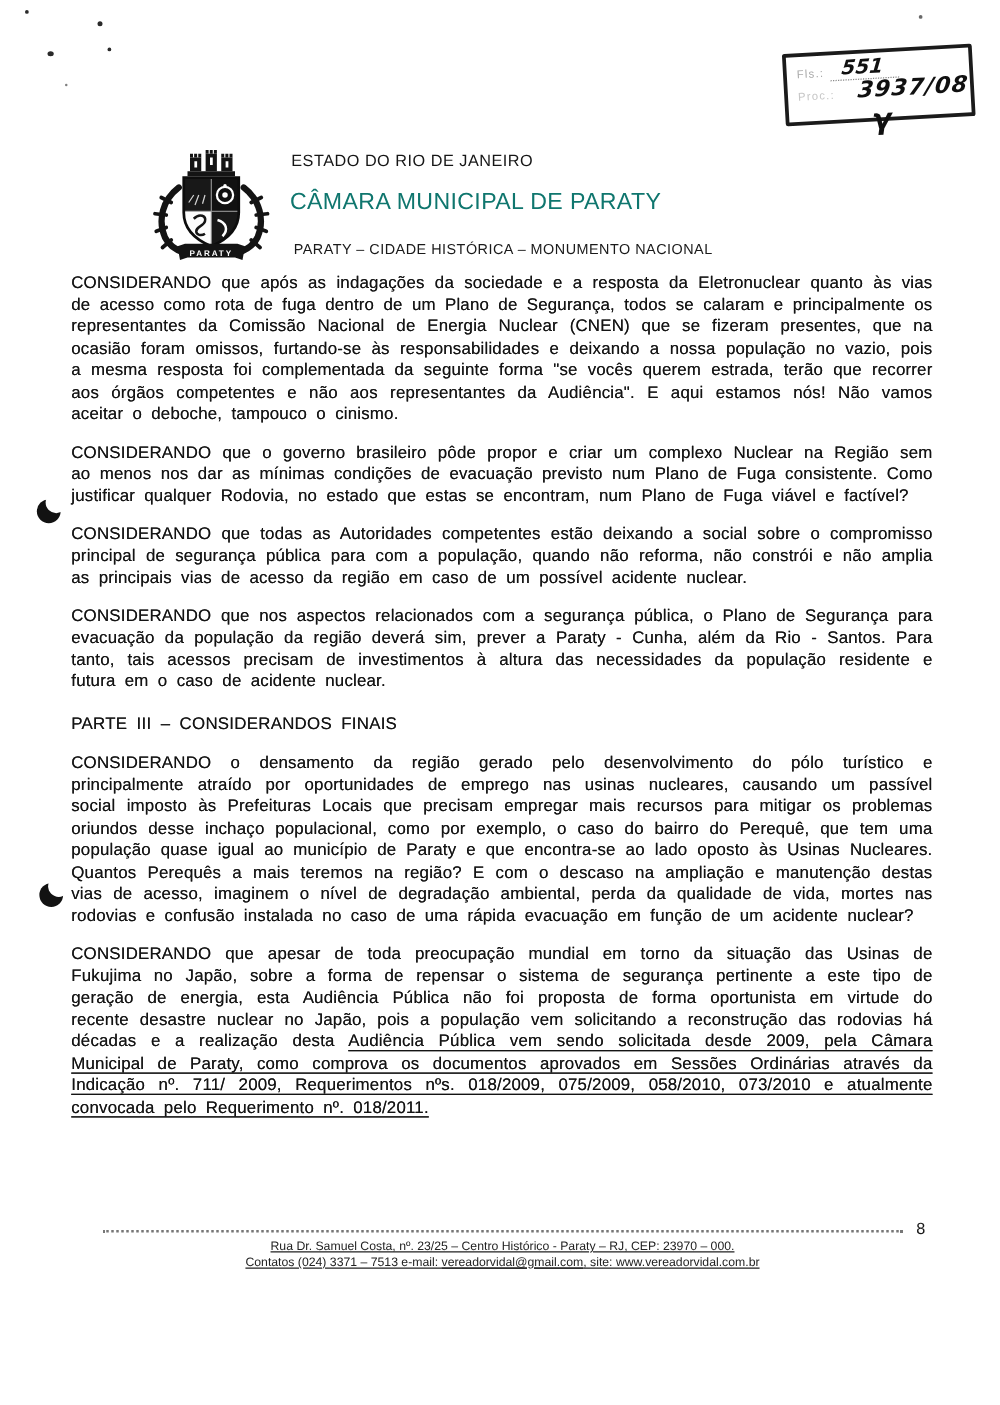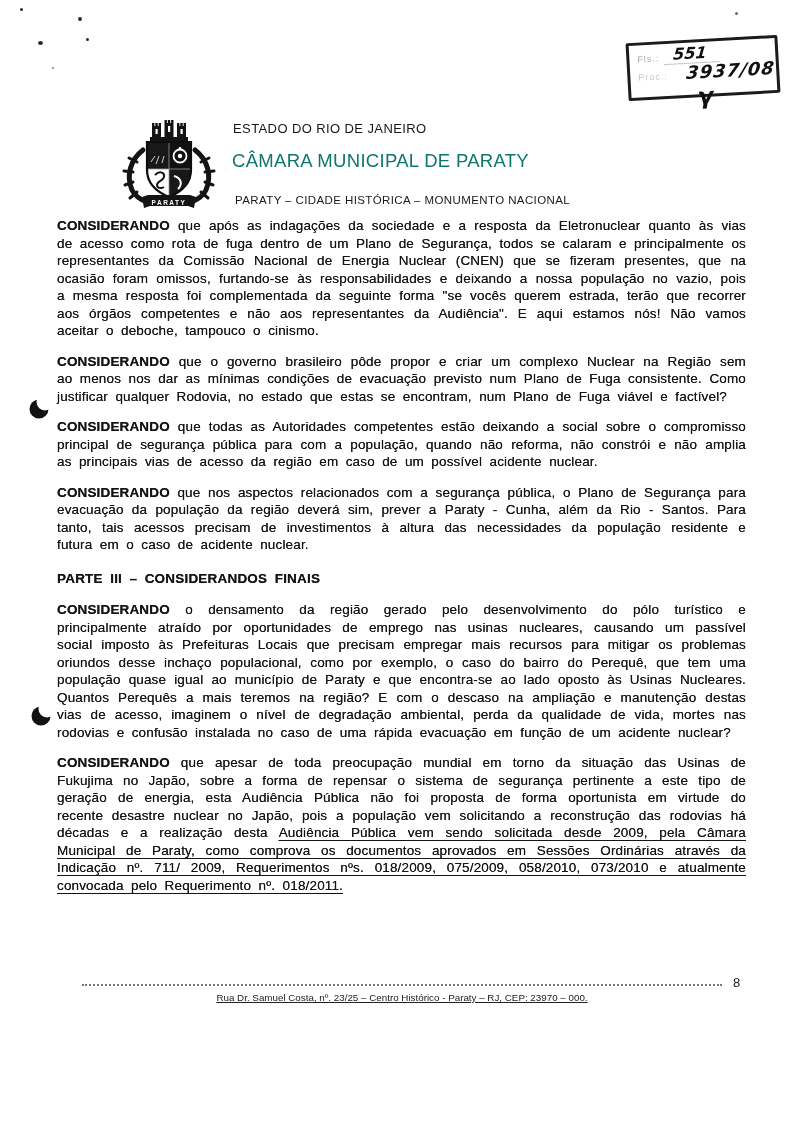--- a/index.html
+++ b/index.html
@@ -35,23 +35,23 @@
   .hdr2{position:absolute;left:232px;top:150px;font-size:18.5px;letter-spacing:.3px;color:#0f766e;}
   .hdr3{position:absolute;left:235px;top:194px;font-size:11.5px;letter-spacing:.4px;color:#1a1a1a;}
   
   .doc-body{
     position:absolute;left:57px;top:217px;width:689px;
     font-size:13.5px;line-height:17.5px;text-align:justify;
     word-spacing:3.5px;letter-spacing:.15px;
     text-shadow:0 0 .35px rgba(0,0,0,.75);
   }
   .para{margin:0 0 13px 0;}
-  .para b{font-weight:bold;}
+  .para b{font-weight:normal;}
   .section-heading{
-    font-size:13.5px;font-weight:bold;margin:16px 0 14px 0;letter-spacing:.2px;
+    font-size:13.5px;font-weight:normal;margin:16px 0 14px 0;letter-spacing:.2px;
     text-align:left;
   }
   .ul{text-decoration:underline;text-underline-offset:2.5px;}
   
   .page-num{position:absolute;left:733px;top:975px;font-size:13px;color:#1a1a1a;}
   .footer{
     position:absolute;left:57px;top:984px;width:690px;text-align:center;
     font-size:9.8px;line-height:13px;color:#222;text-decoration:underline;
   }
   .dotline{width:640px;margin:0 auto 5px auto;border-top:2px dotted #777;height:0;}
@@ -156,15 +156,16 @@
     <p class="para"><b>CONSIDERANDO</b><span> que nos aspectos relacionados com a segurança pública, o Plano de Segurança para evacuação da população da região deverá sim, prever a Paraty - Cunha, além da Rio - Santos. Para tanto, tais acessos precisam de investimentos à altura das necessidades da população residente e futura em o caso de acidente nuclear.</span></p>
     <h2 class="section-heading">PARTE III – CONSIDERANDOS FINAIS</h2>
     <p class="para"><b>CONSIDERANDO</b><span> o densamento da região gerado pelo desenvolvimento do pólo turístico e principalmente atraído por oportunidades de emprego nas usinas nucleares, causando um passível social imposto às Prefeituras Locais que precisam empregar mais recursos para mitigar os problemas oriundos desse inchaço populacional, como por exemplo, o caso do bairro do Perequê, que tem uma população quase igual ao município de Paraty e que encontra-se ao lado oposto às Usinas Nucleares. Quantos Perequês a mais teremos na região? E com o descaso na ampliação e manutenção destas vias de acesso, imaginem o nível de degradação ambiental, perda da qualidade de vida, mortes nas rodovias e confusão instalada no caso de uma rápida evacuação em função de um acidente nuclear?</span></p>
     <p class="para"><b>CONSIDERANDO</b><span> que apesar de toda preocupação mundial em torno da situação das Usinas de Fukujima no Japão, sobre a forma de repensar o sistema de segurança pertinente a este tipo de geração de energia, esta Audiência Pública não foi proposta de forma oportunista em virtude do recente desastre nuclear no Japão, pois a população vem solicitando a reconstrução das rodovias há décadas e a realização desta </span><span class="ul">Audiência Pública vem sendo solicitada desde 2009, pela Câmara Municipal de Paraty, como comprova os documentos aprovados em Sessões Ordinárias através da Indicação nº. 711/ 2009, Requerimentos nºs. 018/2009, 075/2009, 058/2010, 073/2010 e atualmente convocada pelo Requerimento nº. 018/2011.</span></p>
   </div>
 
   <div class="page-num">8</div>
   <div class="footer">
     <div class="dotline"></div>
     <div>Rua Dr. Samuel Costa, nº. 23/25 – Centro Histórico - Paraty – RJ, CEP: 23970 – 000.</div>
+    <div><span>Contatos (024) 3371 – 7513 e-mail: </span><span class="email">vereadorvidal@gmail.com</span><span>, site: www.vereadorvidal.com.br</span></div>
   </div>
 
 </div>
 
 </body></html>

